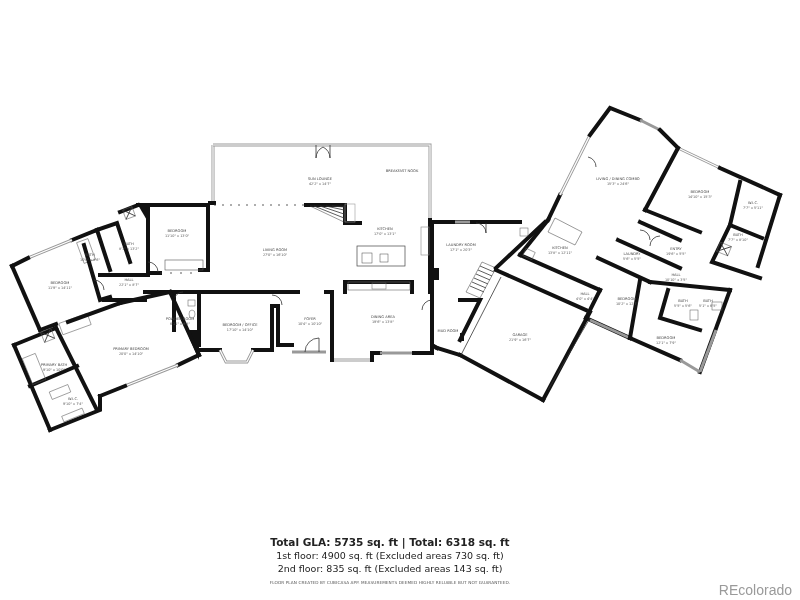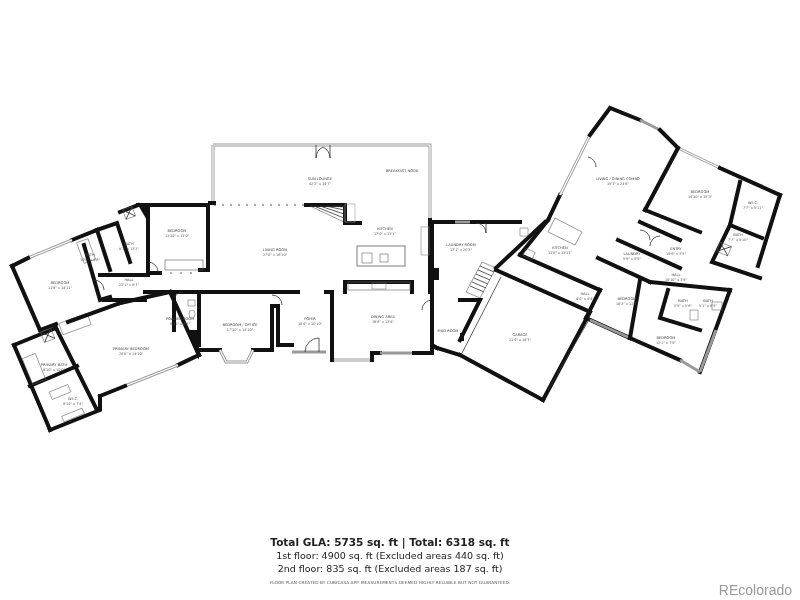--- a/index.html
+++ b/index.html
@@ -331,16 +331,16 @@
         <text class="rdim" x="683" y="306.5">5'5" x 5'6"</text>
       </g>
       <g>
         <text class="rlabel" x="666" y="339">BEDROOM</text>
         <text class="rdim" x="666" y="343.5">12'1" x 7'9"</text>
       </g>
     </g>
 </svg>
 
 <div id="s-total" class="summary">Total GLA: 5735 sq. ft | Total: 6318 sq. ft</div>
-<div id="s-first" class="summary">1st floor: 4900 sq. ft (Excluded areas 440 sq. ft)</div>
-<div id="s-second" class="summary">2nd floor: 835 sq. ft (Excluded areas 187 sq. ft)</div>
+<div id="s-first" class="summary">1st floor: 4900 sq. ft (Excluded areas 730 sq. ft)</div>
+<div id="s-second" class="summary">2nd floor: 835 sq. ft (Excluded areas 143 sq. ft)</div>
 <div id="s-disclaimer" class="summary">FLOOR PLAN CREATED BY CUBICASA APP. MEASUREMENTS DEEMED HIGHLY RELIABLE BUT NOT GUARANTEED.</div>
 <div id="watermark">REcolorado</div>
 
 </body></html>

